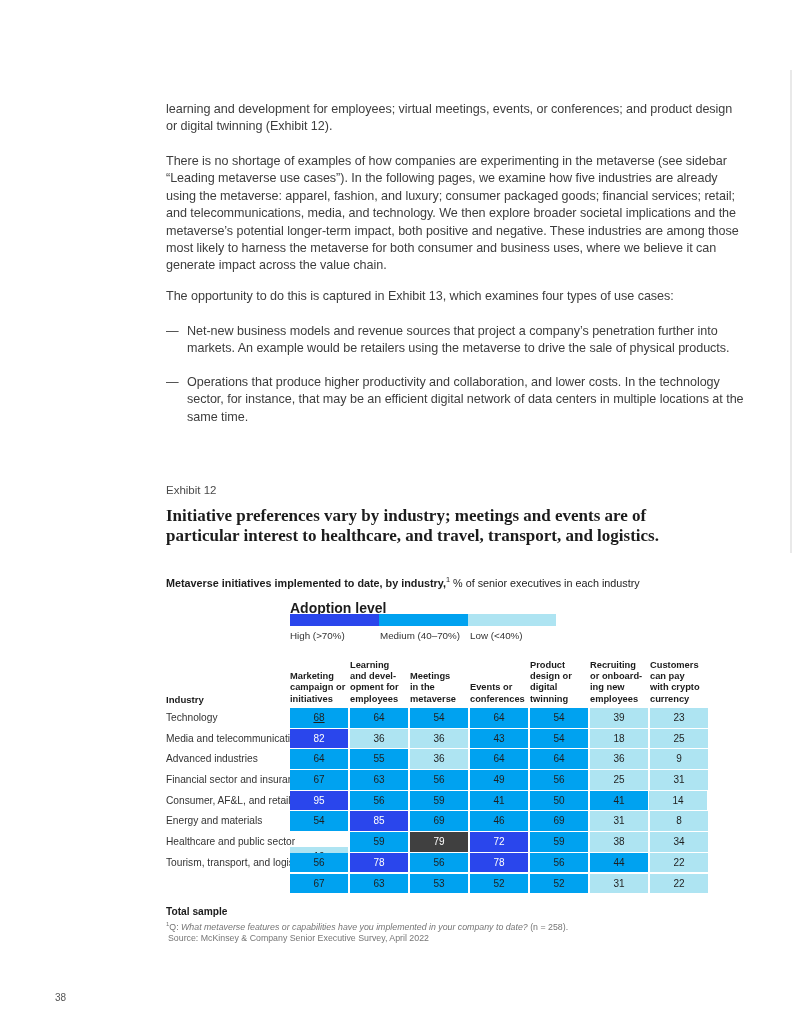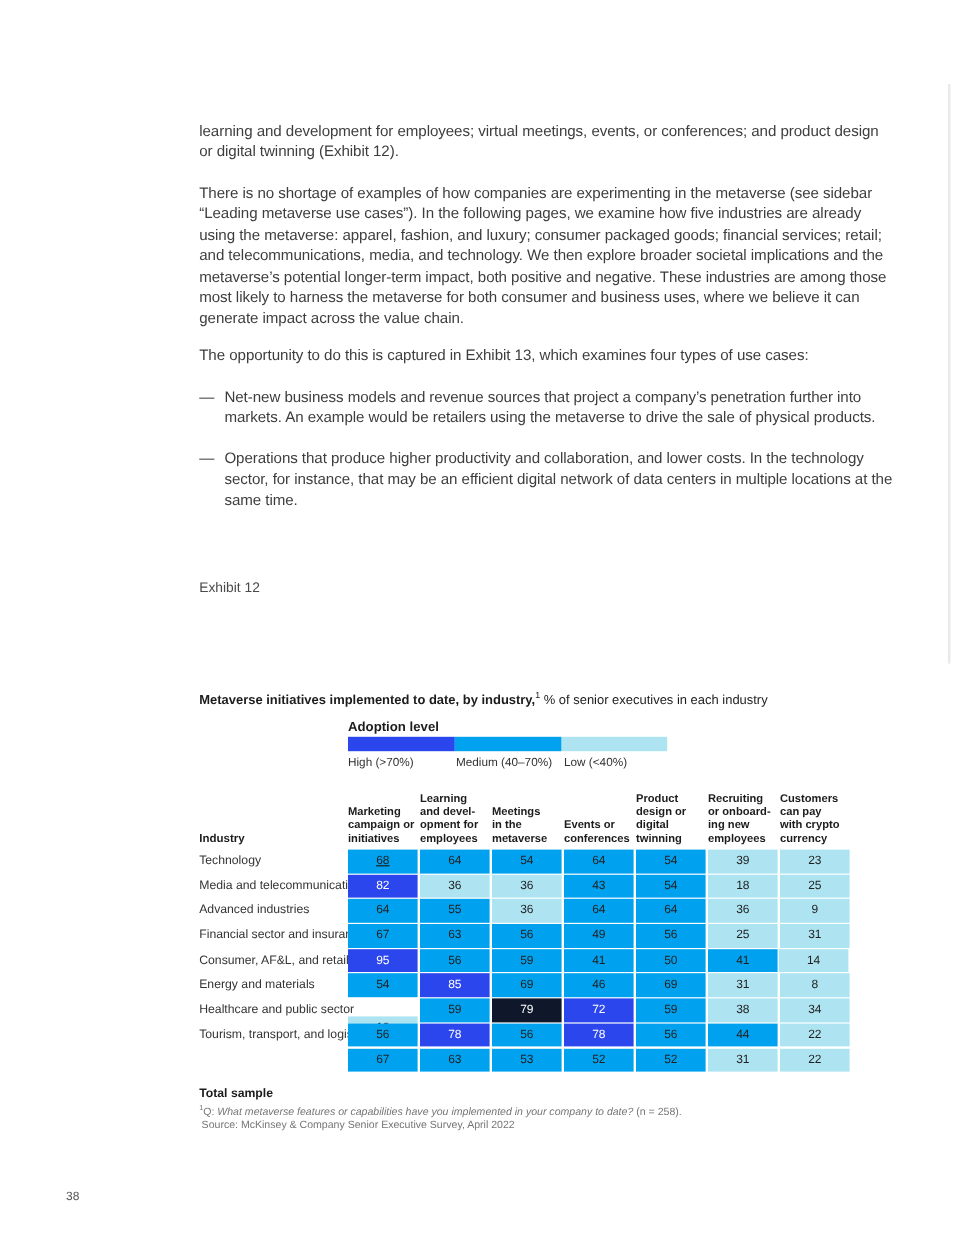--- a/index.html
+++ b/index.html
@@ -21,21 +21,21 @@
   #bullet2 { top:374px; }
 
   .exhibit-label { position:absolute; left:166px; top:484px; font-size:11.5px; color:#4a4a4a; }
   .exhibit-heading { position:absolute; left:166px; top:506px; width:500px;
                      font-family:"Liberation Serif", serif; font-weight:700;
                      font-size:17px; line-height:19.5px; color:#1c1c1c; }
   .chart-title { position:absolute; left:166px; top:575px; font-size:10.8px; color:#1c1c1c; }
   .chart-title .bold { font-weight:700; }
   sup { font-size:0.68em; }
 
-  .legend-title { position:absolute; left:290px; top:600px; font-size:11px; font-weight:700; color:#1c1c1c; }
+  .legend-title { position:absolute; left:290px; top:600px; font-size:14px; font-weight:700; color:#1c1c1c; }
   .legend-bar { position:absolute; left:290px; top:614px; width:266px; height:12px; display:flex; }
   .legend-bar .seg { height:12px; }
   .legend-labels { position:absolute; left:290px; top:630px; width:300px; height:14px; }
   .legend-label { position:absolute; top:0; font-size:9.8px; color:#333333; white-space:nowrap; }
   .ll0 { left:0; } .ll1 { left:90px; } .ll2 { left:180px; }
 
   .heatmap { position:absolute; left:166px; top:648px; width:544px; }
   .hm-header { position:relative; height:58px; }
   .industry-label { position:absolute; left:0; bottom:1px; font-size:9.6px; font-weight:700; color:#1c1c1c; }
   .col-header { position:absolute; bottom:1px; width:60px; font-size:9.3px; font-weight:700;
@@ -70,20 +70,24 @@
     <span class="dash">—</span>
     <span>Net-new business models and revenue sources that project a company’s penetration further into markets. An example would be retailers using the metaverse to drive the sale of physical products.</span>
   </div>
   <div class="bullet" id="bullet2">
     <span class="dash">—</span>
     <span>Operations that produce higher productivity and collaboration, and lower costs. In the technology sector, for instance, that may be an efficient digital network of data centers in multiple locations at the same time.</span>
   </div>
 
   <div class="exhibit-label">Exhibit 12</div>
 
+  <div class="exhibit-heading">
+    <div>Initiative preferences vary by industry; meetings and events are of</div>
+    <div>particular interest to healthcare, and travel, transport, and logistics.</div>
+  </div>
 
   <div class="chart-title">
     <span class="bold">Metaverse initiatives implemented to date, by industry,</span><sup>1</sup><span> % of senior executives in each industry</span>
   </div>
 
   <div class="legend-title">Adoption level</div>
   <div class="legend-bar">
       <div class="seg" style="width: 89px; background: rgb(42, 70, 236);"></div>
       <div class="seg" style="width: 89px; background: rgb(0, 162, 240);"></div>
       <div class="seg" style="width: 88px; background: rgb(174, 228, 242);"></div>
@@ -180,21 +184,21 @@
           <div class="cell" style="left: 244px; background: rgb(0, 162, 240); color: rgb(31, 31, 31);">69</div>
           <div class="cell" style="left: 304px; background: rgb(0, 162, 240); color: rgb(31, 31, 31);">46</div>
           <div class="cell" style="left: 364px; background: rgb(0, 162, 240); color: rgb(31, 31, 31);">69</div>
           <div class="cell" style="left: 424px; background: rgb(174, 228, 242); color: rgb(31, 31, 31);">31</div>
           <div class="cell" style="left: 484px; background: rgb(174, 228, 242); color: rgb(31, 31, 31);">8</div>
         </div>
         <div class="hm-row">
           <div class="rlabel">Healthcare and public sector</div>
           <div class="cell" style="left: 124px; background: rgb(174, 228, 242); color: rgb(31, 31, 31); margin-top: 15px;">10</div>
           <div class="cell" style="left: 184px; background: rgb(0, 162, 240); color: rgb(31, 31, 31);">59</div>
-          <div class="cell" style="left: 244px; background: #0f172a; color: rgb(255, 255, 255);">79</div>
+          <div class="cell" style="left: 244px; background: #404040; color: rgb(255, 255, 255);">79</div>
           <div class="cell" style="left: 304px; background: rgb(42, 70, 236); color: rgb(255, 255, 255);">72</div>
           <div class="cell" style="left: 364px; background: rgb(0, 162, 240); color: rgb(31, 31, 31);">59</div>
           <div class="cell" style="left: 424px; background: rgb(174, 228, 242); color: rgb(31, 31, 31);">38</div>
           <div class="cell" style="left: 484px; background: rgb(174, 228, 242); color: rgb(31, 31, 31);">34</div>
         </div>
         <div class="hm-row">
           <div class="rlabel">Tourism, transport, and logistics</div>
           <div class="cell" style="left: 124px; background: rgb(0, 162, 240); color: rgb(31, 31, 31);">56</div>
           <div class="cell" style="left: 184px; background: rgb(42, 70, 236); color: rgb(255, 255, 255);">78</div>
           <div class="cell" style="left: 244px; background: rgb(0, 162, 240); color: rgb(31, 31, 31);">56</div>

